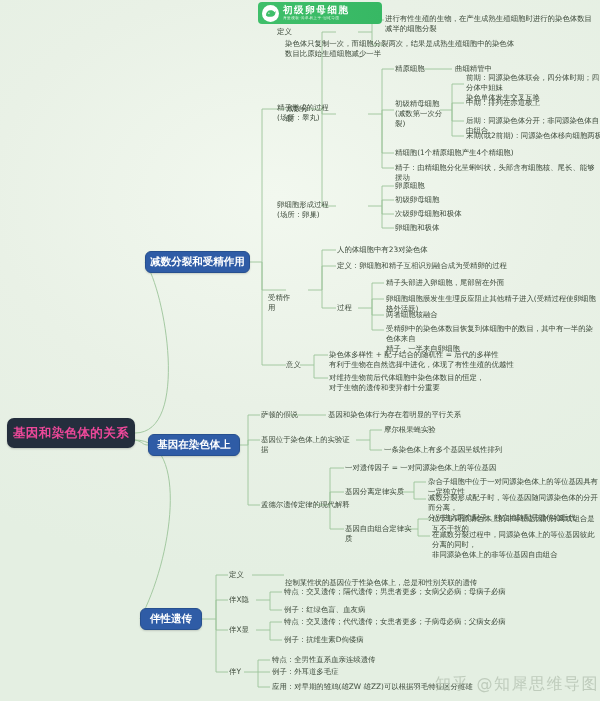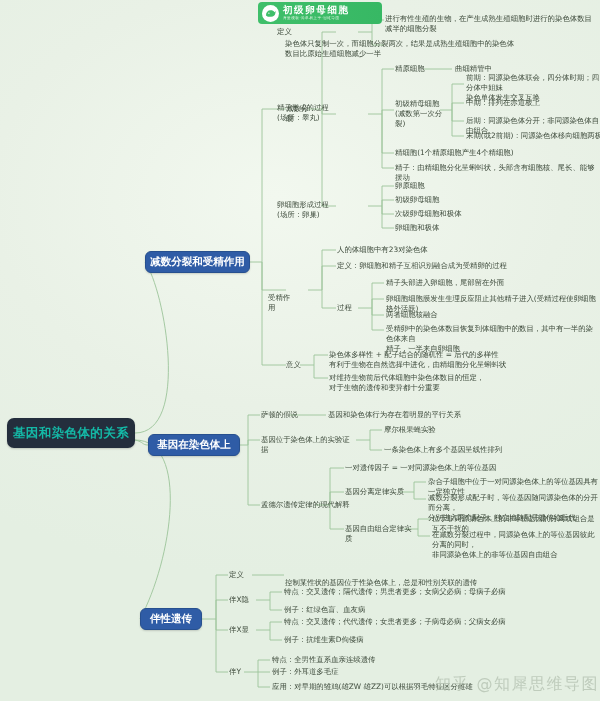--- a/index.html
+++ b/index.html
@@ -16,21 +16,21 @@
     overflow:hidden;
   }
   svg#wires{position:absolute;left:0;top:0;width:600px;height:701px;}
   svg#wires path,svg#wires line{fill:none;stroke:#9cc49a;stroke-width:0.9;}
 
   .node{position:absolute;box-sizing:border-box;}
 
   .root{
     left:7px;top:418px;width:128px;height:30px;
     background:#242e3d;border-radius:7px;
-    color:#14b8a6;font-size:12.5px;font-weight:bold;
+    color:#ec4899;font-size:12.5px;font-weight:bold;
     display:flex;align-items:center;justify-content:center;
     letter-spacing:.4px;
     box-shadow:0 1px 2px rgba(0,0,0,.18);
   }
   .l1{
     background:#2f5ca6;border-radius:6px;color:#fff;
     font-size:10.5px;font-weight:bold;
     display:flex;align-items:center;justify-content:center;
     box-shadow:0 1px 2px rgba(0,0,0,.16);
     border:1px solid #27508f;
@@ -205,21 +205,21 @@
   <div class="lbl" style="left:337px;top:261px;width:200px;">定义：卵细胞和精子互相识别融合成为受精卵的过程</div>
   <div class="lbl" style="left:337px;top:303px;width:22px;">过程</div>
   <div class="lbl" style="left:386px;top:278px;width:180px;">精子头部进入卵细胞，尾部留在外面</div>
   <div class="lbl" style="left:386px;top:294px;width:214px;">卵细胞细胞膜发生生理反应阻止其他精子进入(受精过程使卵细胞格外活跃)</div>
   <div class="lbl" style="left:386px;top:310px;width:120px;">两者细胞核融合</div>
   <div class="lbl" style="left:386px;top:324px;width:212px;">受精卵中的染色体数目恢复到体细胞中的数目，其中有一半的染色体来自
 精子，一半来自卵细胞</div>
 
   <div class="lbl" style="left:286px;top:360px;width:22px;">意义</div>
   <div class="lbl" style="left:329px;top:350px;width:200px;">染色体多样性 + 配子结合的随机性 = 后代的多样性
-有利于生物在自然选择中进化，由精细胞分化呈蝌蚪状</div>
+有利于生物在自然选择中进化，体现了有性生殖的优越性</div>
   <div class="lbl" style="left:329px;top:373px;width:190px;">对维持生物前后代体细胞中染色体数目的恒定，
 对于生物的遗传和变异都十分重要</div>
 
   <div class="lbl" style="left:261px;top:410px;width:56px;">萨顿的假说</div>
   <div class="lbl" style="left:328px;top:410px;width:210px;">基因和染色体行为存在着明显的平行关系</div>
 
   <div class="lbl" style="left:261px;top:435px;width:96px;">基因位于染色体上的实验证据</div>
   <div class="lbl" style="left:384px;top:425px;width:110px;">摩尔根果蝇实验</div>
   <div class="lbl" style="left:384px;top:445px;width:180px;">一条染色体上有多个基因呈线性排列</div>
 

